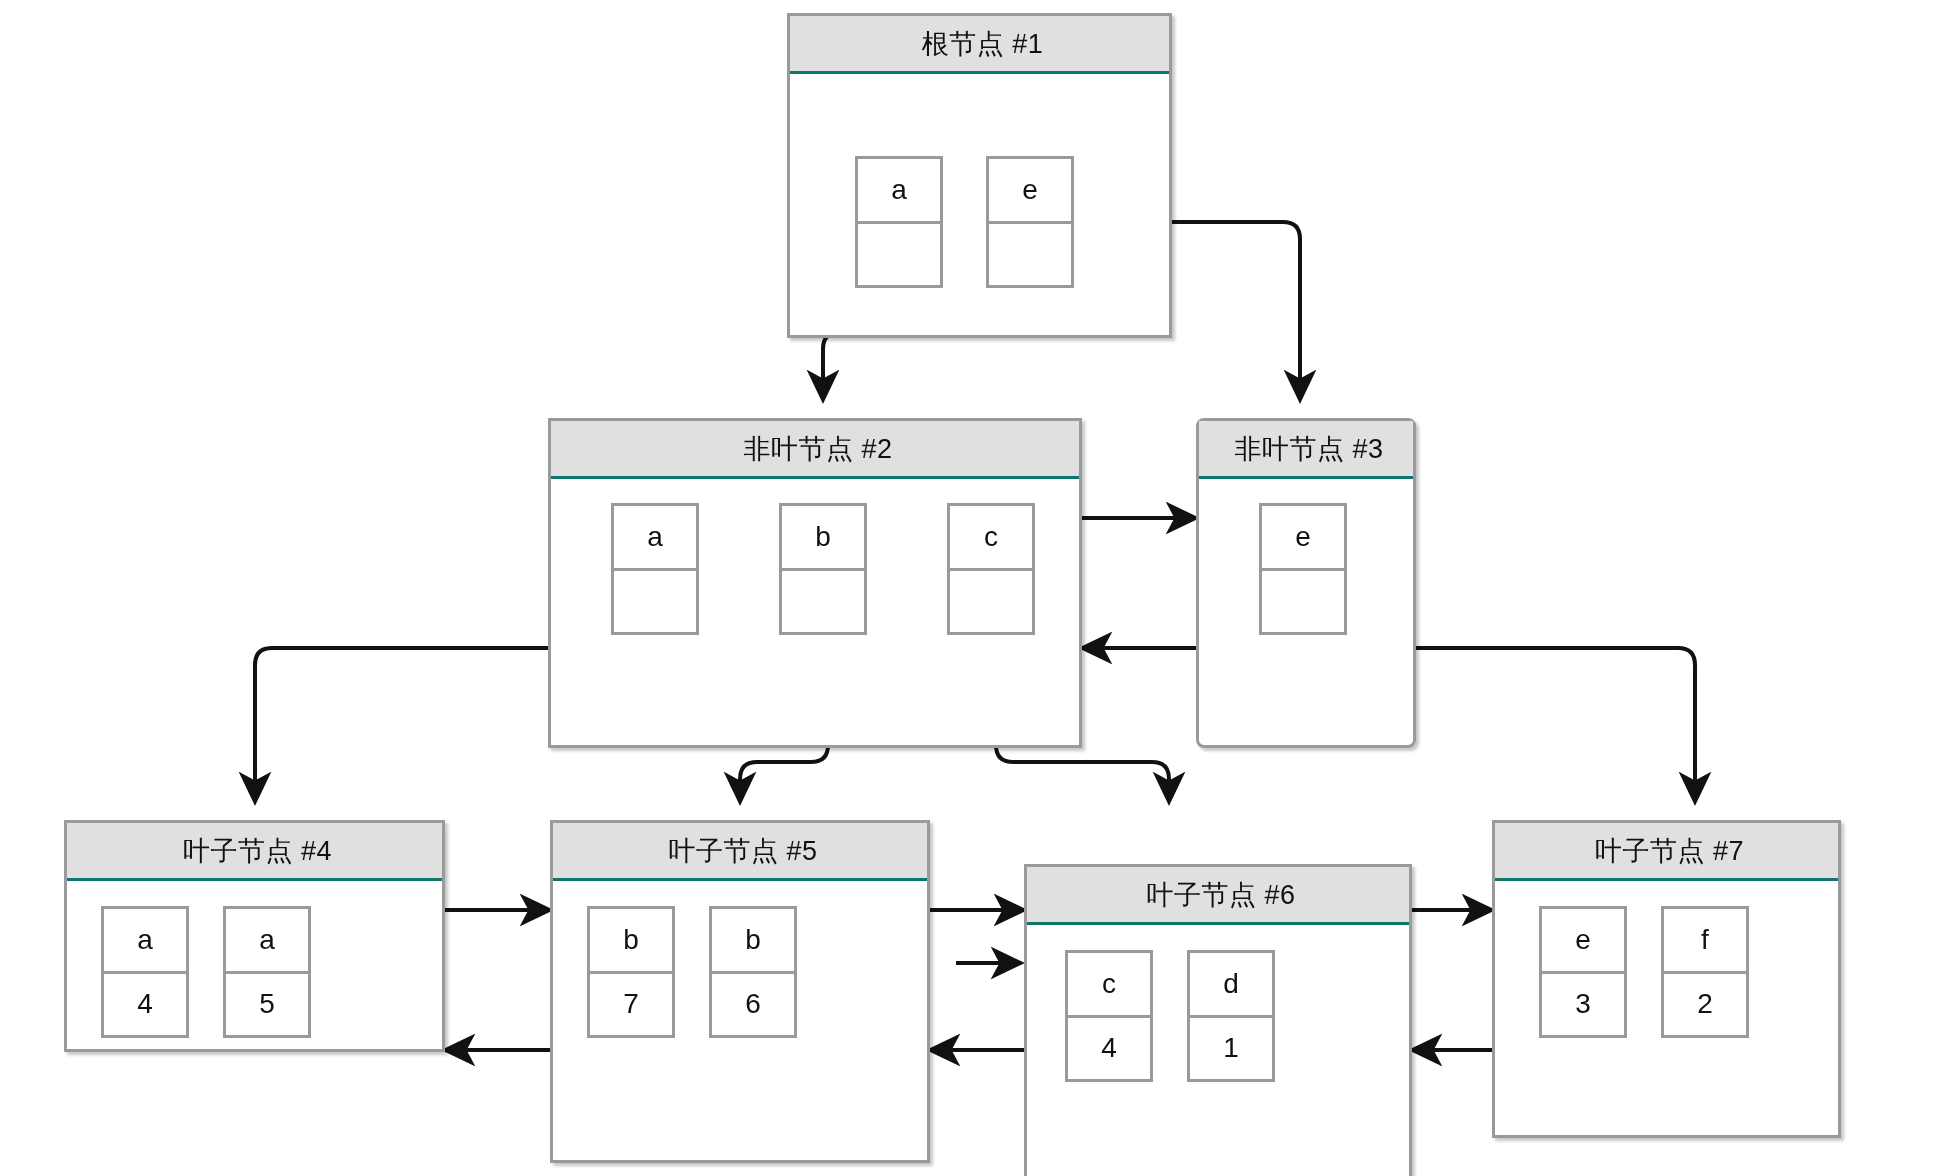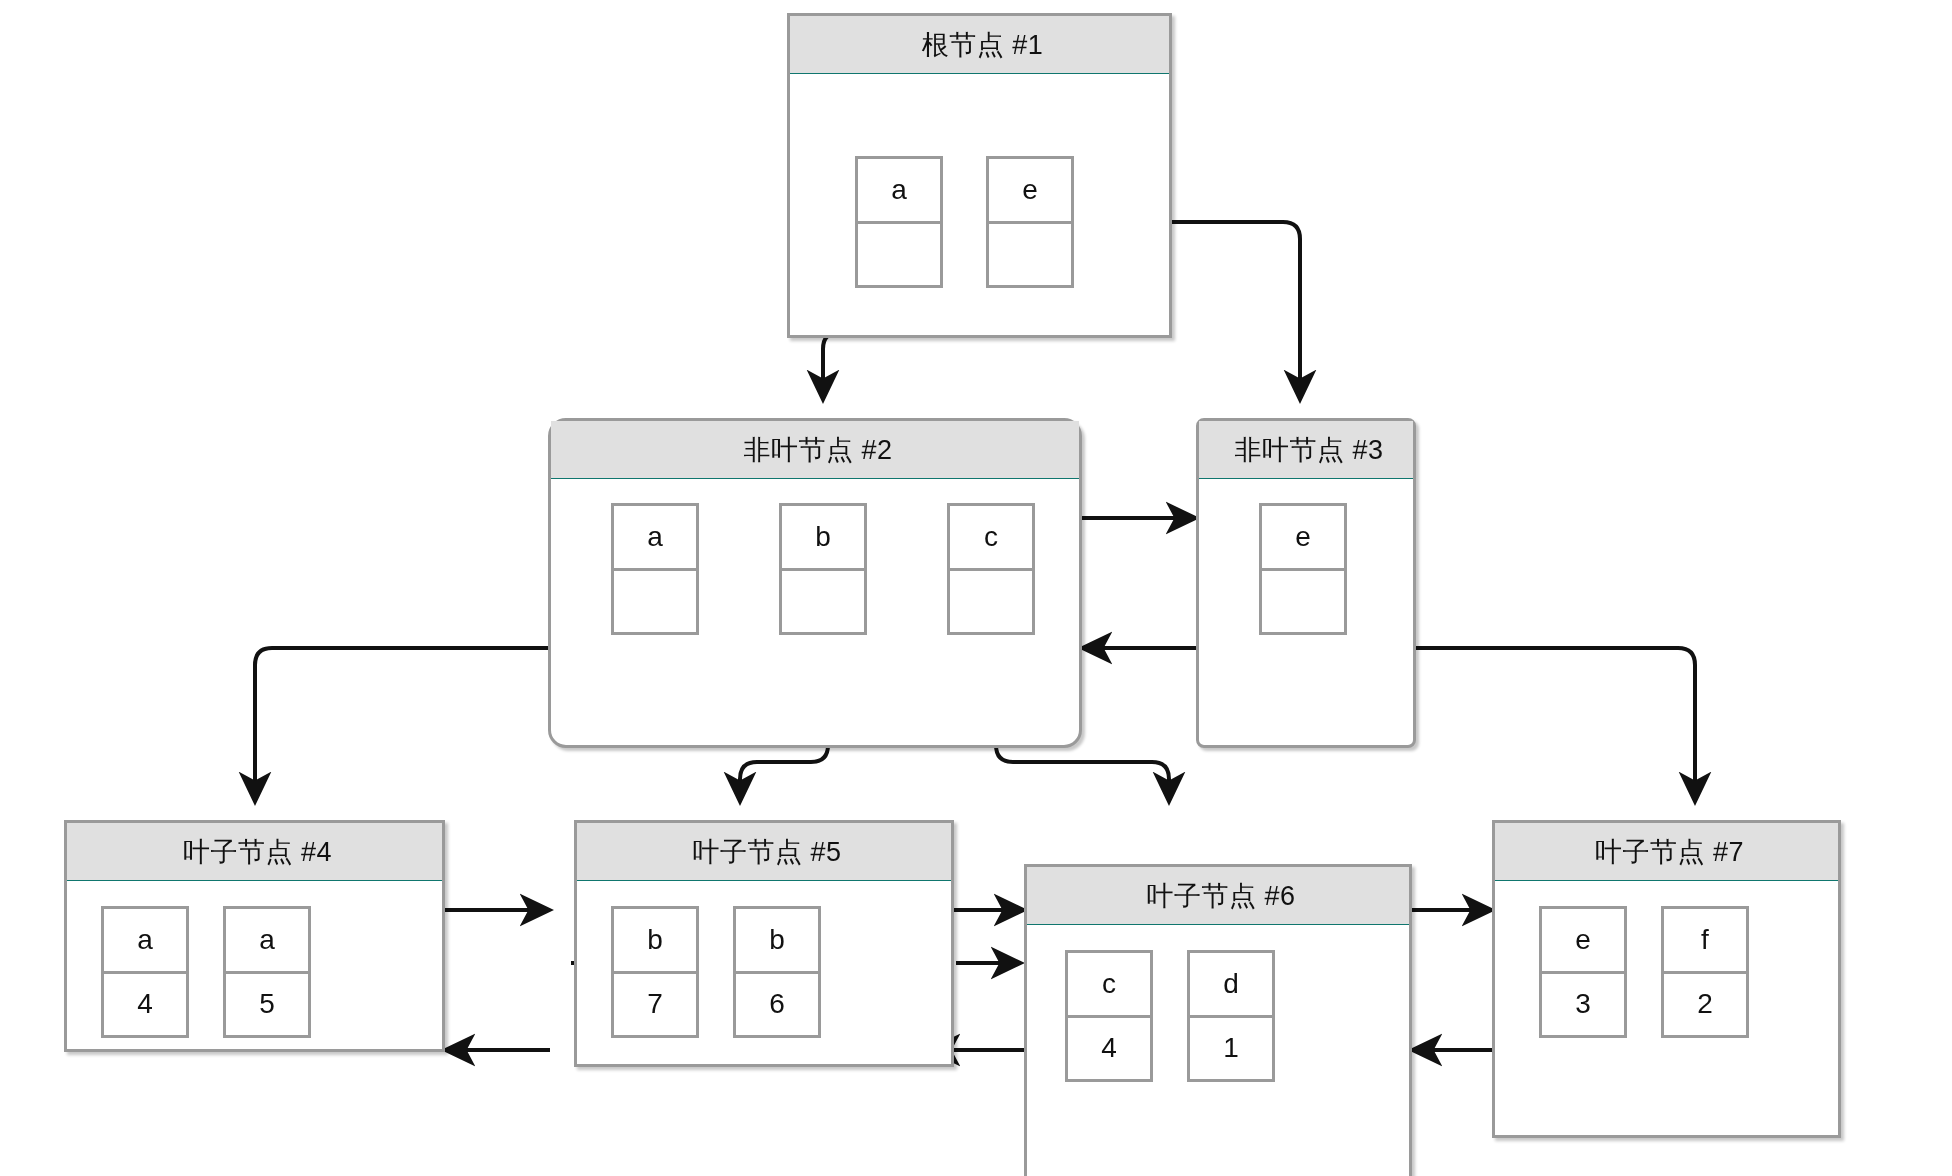--- a/index.html
+++ b/index.html
@@ -4,21 +4,21 @@
 <style>
   html,body{margin:0;padding:0;background:#ffffff;}
   body{width:1952px;height:1176px;position:relative;overflow:hidden;
        font-family:"Liberation Sans","DejaVu Sans",sans-serif;}
   #canvas{position:absolute;left:0;top:0;width:1952px;height:1176px;}
 
   
   .node{position:absolute;box-sizing:border-box;background:#ffffff;
         border:3px solid #9a9a9a;box-shadow:3px 3px 3px rgba(0,0,0,.22);}
   .node-header{box-sizing:border-box;height:58px;background:#e0e0e0;
-        border-bottom:1px solid #0f766e;display:flex;align-items:center;
+        border-bottom:3px solid #0f766e;display:flex;align-items:center;
         justify-content:center;font-size:27px;color:#111;letter-spacing:.5px;padding-left:6px;}
   .node-body{position:relative;width:100%;}
 
   
   .cell{position:absolute;box-sizing:border-box;border:3px solid #9a9a9a;
         background:#ffffff;display:flex;flex-direction:column;}
   .cell-key,.cell-val{flex:1 1 50%;display:flex;align-items:center;
         justify-content:center;font-size:28px;color:#111;}
   .cell-key{border-bottom:3px solid #9a9a9a;}
   .cell-val.empty{}
@@ -81,21 +81,21 @@
         <div class="cell-key">a</div>
         <div class="cell-val empty"></div>
       </div>
       <div class="cell" style="left:196px;top:82px;width:88px;height:132px;">
         <div class="cell-key">e</div>
         <div class="cell-val empty"></div>
       </div>
     </div>
   </div>
 
-  <div class="node" style="left:548px;top:418px;width:534px;height:330px;border-radius:18px;">
+  <div class="node" style="left:548px;top:418px;width:534px;height:330px;">
     <div class="node-header">非叶节点 #2</div>
     <div class="node-body" style="height:269px;">
       <div class="cell" style="left:60px;top:24px;width:88px;height:132px;">
         <div class="cell-key">a</div>
         <div class="cell-val empty"></div>
       </div>
       <div class="cell" style="left:228px;top:24px;width:88px;height:132px;">
         <div class="cell-key">b</div>
         <div class="cell-val empty"></div>
       </div>
@@ -123,21 +123,21 @@
         <div class="cell-key">a</div>
         <div class="cell-val">4</div>
       </div>
       <div class="cell" style="left:156px;top:25px;width:88px;height:132px;">
         <div class="cell-key">a</div>
         <div class="cell-val">5</div>
       </div>
     </div>
   </div>
 
-  <div class="node" style="left:550px;top:820px;width:380px;height:247px;margin-left:24px;">
+  <div class="node" style="left:550px;top:820px;width:380px;height:343px;">
     <div class="node-header">叶子节点 #5</div>
     <div class="node-body" style="height:257px;">
       <div class="cell" style="left:34px;top:25px;width:88px;height:132px;">
         <div class="cell-key">b</div>
         <div class="cell-val">7</div>
       </div>
       <div class="cell" style="left:156px;top:25px;width:88px;height:132px;">
         <div class="cell-key">b</div>
         <div class="cell-val">6</div>
       </div>

